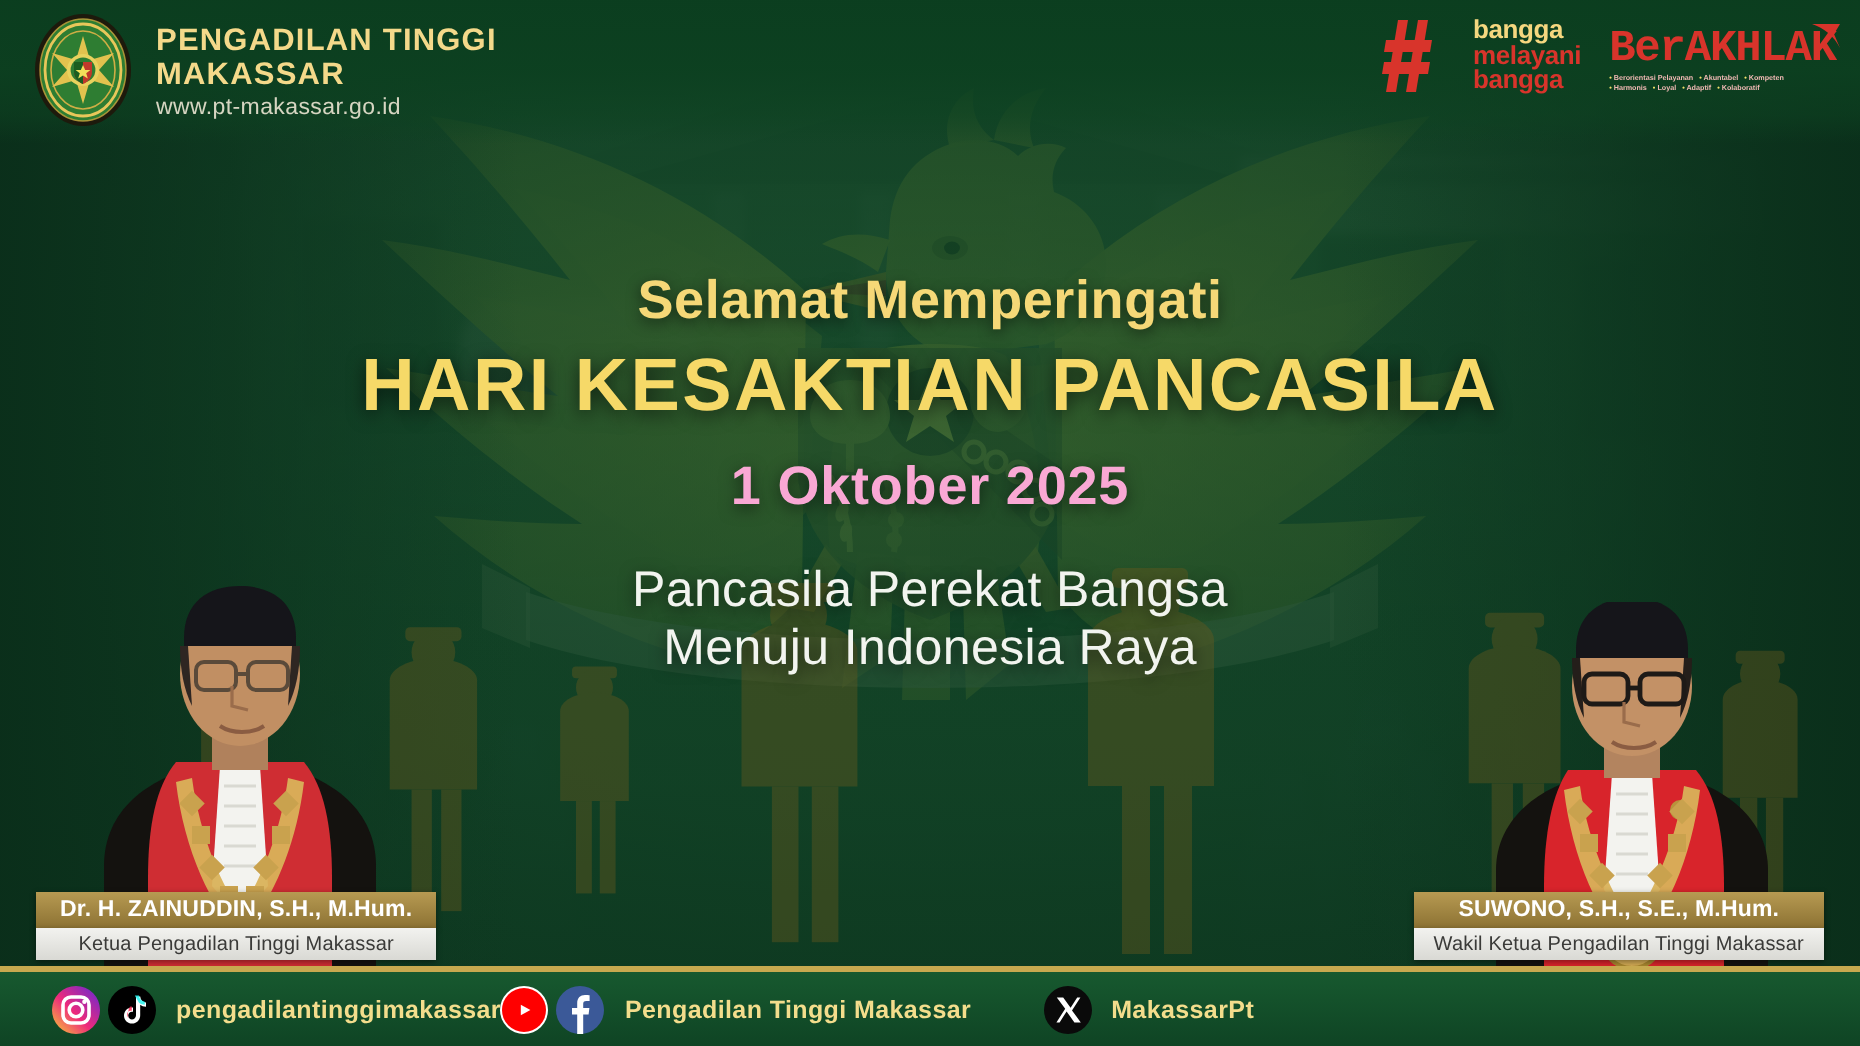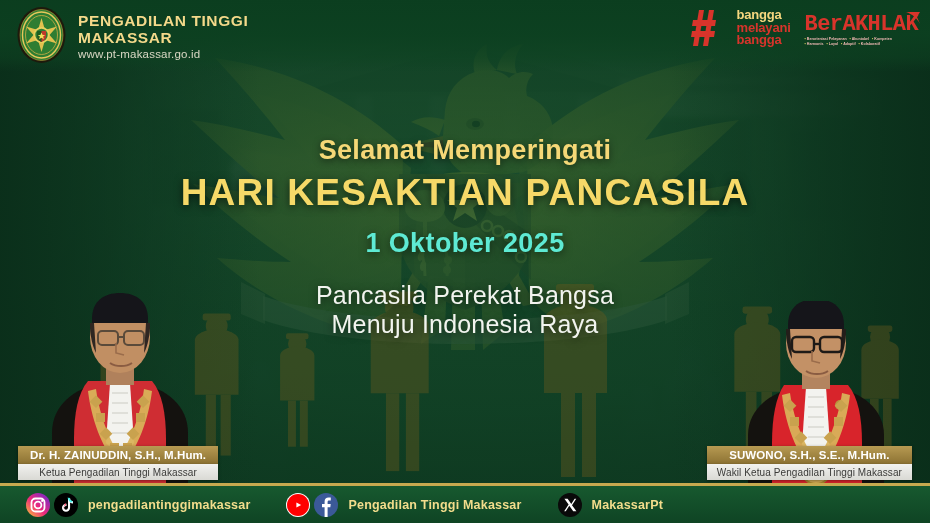--- a/index.html
+++ b/index.html
@@ -147,21 +147,21 @@
     text-shadow:0 2px 7px rgba(0,0,0,.55);
   }
   .t-main{
     position:absolute; left:0; top:172px; width:930px;
     font-size:37px; font-weight:bold; color:#f6d968;
     letter-spacing:1.2px;
     text-shadow:0 2px 9px rgba(0,0,0,.6);
   }
   .t-date{
     position:absolute; left:0; top:228px; width:930px;
-    font-size:27px; font-weight:bold; color:#5eead4;
+    font-size:27px; font-weight:bold; color:#f9a8d4;
     letter-spacing:.4px;
     text-shadow:0 2px 8px rgba(0,0,0,.55);
   }
   .t-tag1{
     position:absolute; left:0; top:281px; width:930px;
     font-size:25px; color:#f2f4ef; letter-spacing:.2px;
     text-shadow:0 2px 8px rgba(0,0,0,.55);
   }
   .t-tag2{
     position:absolute; left:0; top:310px; width:930px;
@@ -619,21 +619,21 @@
         <svg viewBox="0 0 24 24" width="24" height="24">
           <circle cx="12" cy="12" r="12" fill="#000"></circle>
           <path d="M14 5.2 L16.1 5.2 C16.3 7 17.4 8.1 19 8.3 L19 10.4 C17.8 10.4 16.8 10 16.1 9.4 L16.1 14.6 C16.1 17 14.3 18.8 12 18.8 C9.8 18.8 8 17 8 14.8 C8 12.6 9.8 10.8 12 10.8 L12.5 10.8 L12.5 12.9 L12 12.9 C11 12.9 10.1 13.7 10.1 14.8 C10.1 15.8 11 16.7 12 16.7 C13.1 16.7 14 15.8 14 14.6 Z" fill="#fff"></path>
           <path d="M13.4 4.8 L15.5 4.8 C15.7 6.6 16.8 7.7 18.4 7.9 L18.4 9.4 C17.2 9.4 16.2 9 15.5 8.4 Z" fill="#25f4ee" opacity=".85"></path>
           <path d="M11.4 10.3 L11.9 10.3 L11.9 12.4 L11.4 12.4 C10.4 12.4 9.5 13.2 9.5 14.3 C9.5 15 9.9 15.7 10.5 16 C10.1 15.6 9.9 15.1 9.9 14.5 C9.9 13.4 10.4 10.3 11.4 10.3 Z" fill="#fe2c55" opacity=".85"></path>
         </svg>
       </span>
       <span class="foot-label">pengadilantinggimakassar</span>
     </div>
 
-    <div class="foot-group" style="margin-left:36px;text-align:right;">
+    <div class="foot-group" style="text-align:right;">
       <span class="sicon">
         <svg viewBox="0 0 24 24" width="24" height="24">
           <circle cx="12" cy="12" r="12" fill="#fff"></circle>
           <circle cx="12" cy="12" r="11" fill="#ff0000"></circle>
           <rect x="5" y="7.8" width="14" height="8.4" rx="2.6" fill="#ff0000"></rect>
           <path d="M10.4 9.4 L15.2 12 L10.4 14.6 Z" fill="#fff"></path>
         </svg>
       </span>
       <span class="sicon" style="margin-left:4px;">
         <svg viewBox="0 0 24 24" width="24" height="24">

